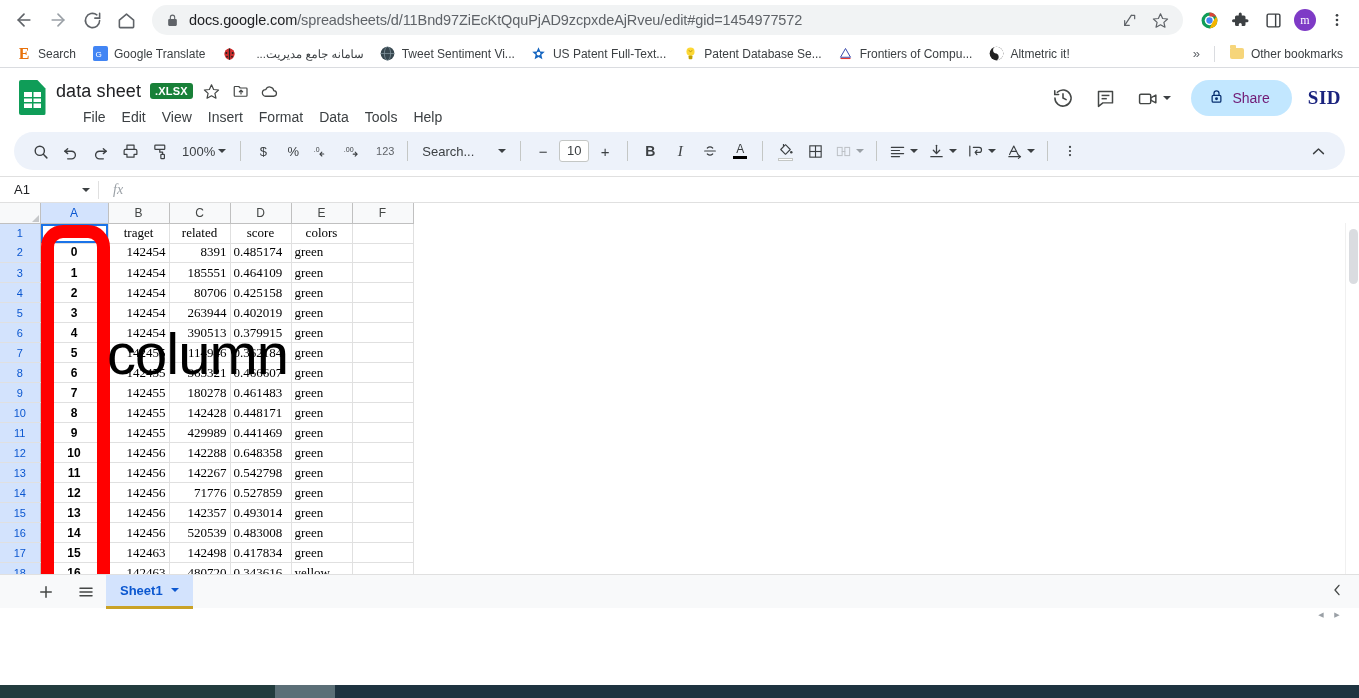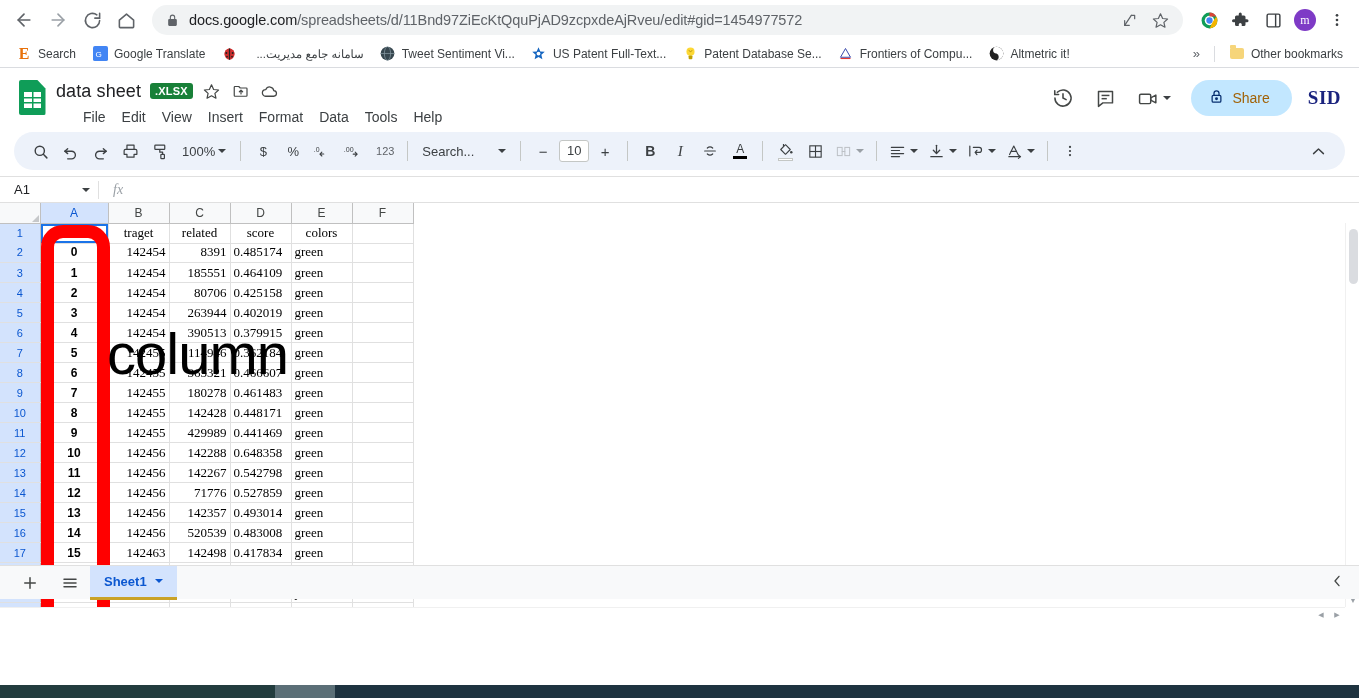--- a/index.html
+++ b/index.html
@@ -156,21 +156,21 @@
     padding-top: 4px;
   }
   .hdr-icon-btn {
     width: 36px; height: 36px; border-radius: 50%;
     display:flex; align-items:center; justify-content:center;
     color: #444746;
   }
   .cam-btn { width: 50px; display:flex; align-items:center; justify-content:center; gap:2px; color:#444746;}
   .share-btn {
     display: flex; align-items: center; gap: 8px;
-    background: #c2e7ff; color: #a16207;
+    background: #c2e7ff; color: #701a75;
     border-radius: 18px;
     padding: 9px 22px 9px 18px;
     font-size: 14px;
     margin-left: 6px;
   }
   .sid-logo {
     font-family: "Liberation Serif", serif;
     font-weight: bold; font-size: 19px;
     color: #1a237e;
     margin-left: 10px; margin-right: 2px;
@@ -316,25 +316,25 @@
   .vscroll-btn { position:absolute; left:0; width:14px; height:14px; display:flex;align-items:center;justify-content:center;color:#9aa0a6;font-size:7px;}
   .hscroll {
     position:absolute; left:0; right:14px; bottom:0; height:14px;
     background:#fff; border-top:1px solid #f0f0f0;
     display:flex; align-items:center; justify-content:flex-end;
   }
   .hs-btn { width:16px; height:14px; display:flex;align-items:center;justify-content:center;color:#9aa0a6;font-size:7px;}
 
   
   .tabs-bar {
-    position:absolute; left:0; right:0; bottom:22px; height:34px;
+    position:absolute; left:0; right:0; bottom:13px; height:34px;
     background:#f8f9fa;
     border-top:1px solid #e0e0e0;
     display:flex; align-items:center;
-    padding-left: 10px;
+    padding-left: 26px;
   }
   .tab-icon-btn { width:40px;height:34px;display:flex;align-items:center;justify-content:center;color:#444746;}
   .sheet-tab {
     height: 34px;
     display:flex; align-items:center; gap:8px;
     padding: 0 14px;
     background: #d3e3fd;
     color: #0b57d0;
     font-size: 13px; font-weight: bold;
     border-bottom: 3px solid #c9a227;

